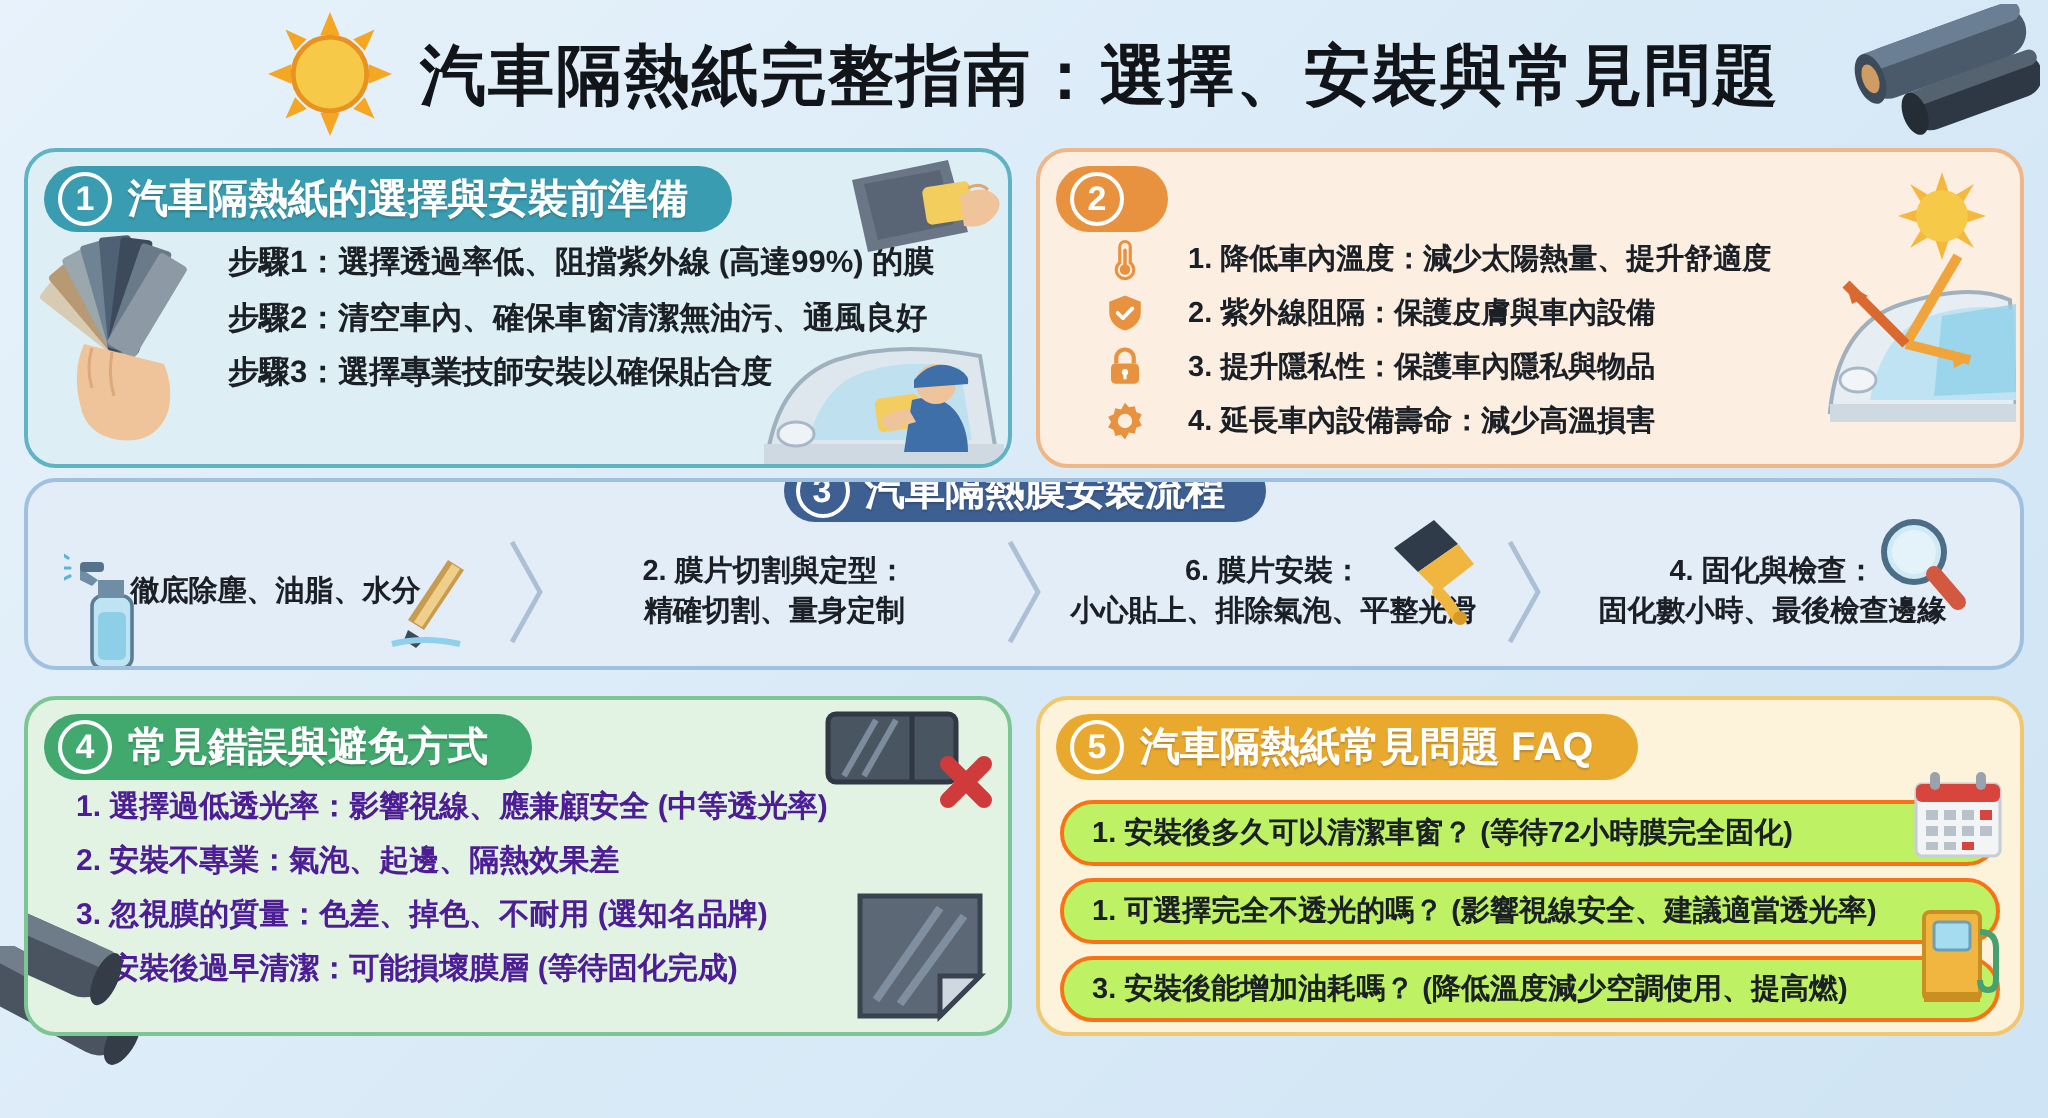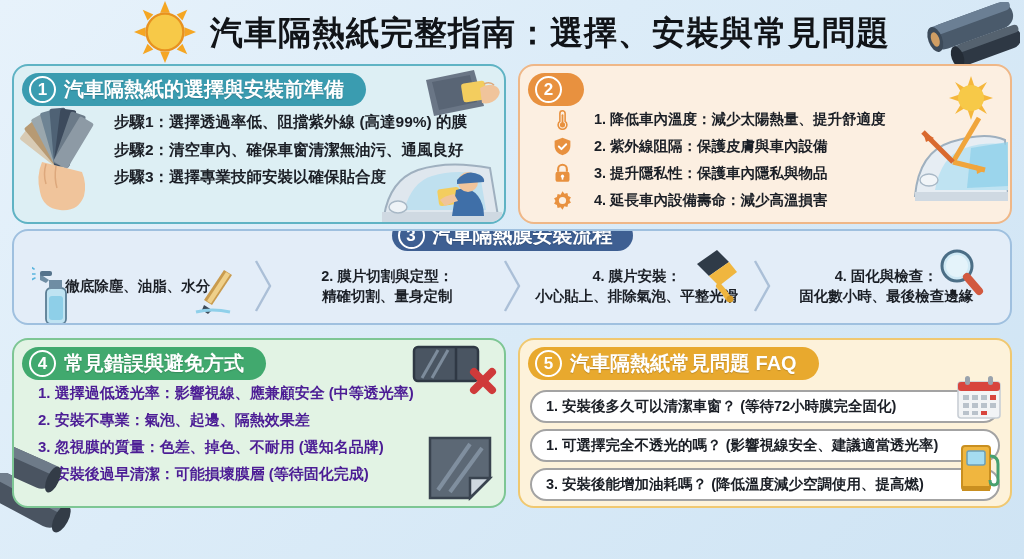--- a/index.html
+++ b/index.html
@@ -17,21 +17,21 @@
   }
 
   
   .corner-art { position: absolute; pointer-events: none; }
 
   .roll-tr { top: 2px; right: 4px; width: 96px; height: 78px; }
   .roll-bl { bottom: 0px; left: 0px; width: 78px; height: 86px; }
 
   
   .header {
-    height: 64px;
+    height: 74px;
     display: flex;
     align-items: center;
     justify-content: center;
     gap: 14px;
     position: relative;
     padding: 0 100px;
   }
   .sun-icon { width: 62px; height: 62px; flex: 0 0 auto; }
   .main-title {
     font-size: 33px;
@@ -158,22 +158,22 @@
     line-height: 1.38;
     white-space: nowrap;
   }
   .chev { width: 22px; flex: 0 0 auto; opacity: .55; }
 
   .flow-ico { position: absolute; pointer-events: none; }
 
   
   .faq-list { list-style: none; padding: 4px 10px 8px 10px; }
   .faq-list li {
-    background: #ffffff;
-    border: 2px solid #a3a3a3;
+    background: #bef264;
+    border: 2px solid #f97316;
     border-radius: 999px;
     padding: 5px 14px;
     margin: 6px 0;
     font-size: 14.5px;
     font-weight: bold;
     color: #1b1f26;
     white-space: nowrap;
   }
 
   
@@ -406,21 +406,21 @@
         <path d="M4 2 L18 27 L4 52" stroke="#7e9bbd" stroke-width="2.4" fill="none"></path>
       </svg>
 
       <div class="flow-step">
         <svg class="flow-ico" style="right:6px; top:-16px; width:54px; height:56px;" viewBox="0 0 54 56">
           <path d="M6 16 L26 2 L38 14 L18 28 Z" fill="#2f3b48"></path>
           <path d="M18 28 L38 14 L46 24 L28 38 Z" fill="#f0b63f"></path>
           <path d="M28 38 q6 6 9 12" stroke="#f0b63f" stroke-width="6" fill="none" stroke-linecap="round"></path>
           <circle cx="39" cy="51" r="3.5" fill="#d69a26"></circle>
         </svg>
-        <div class="l1">4. 膜片安裝：</div>
+        <div class="l1">6. 膜片安裝：</div>
         <div class="l2">小心貼上、排除氣泡、平整光滑</div>
       </div>
 
       <svg class="chev" viewBox="0 0 22 54">
         <path d="M4 2 L18 27 L4 52" stroke="#7e9bbd" stroke-width="2.4" fill="none"></path>
       </svg>
 
       <div class="flow-step">
         <svg class="flow-ico" style="right:14px; top:-18px; width:50px; height:56px;" viewBox="0 0 50 56">
           <circle cx="21" cy="20" r="15" fill="#cfe9f5" stroke="#4b6e86" stroke-width="3"></circle>

